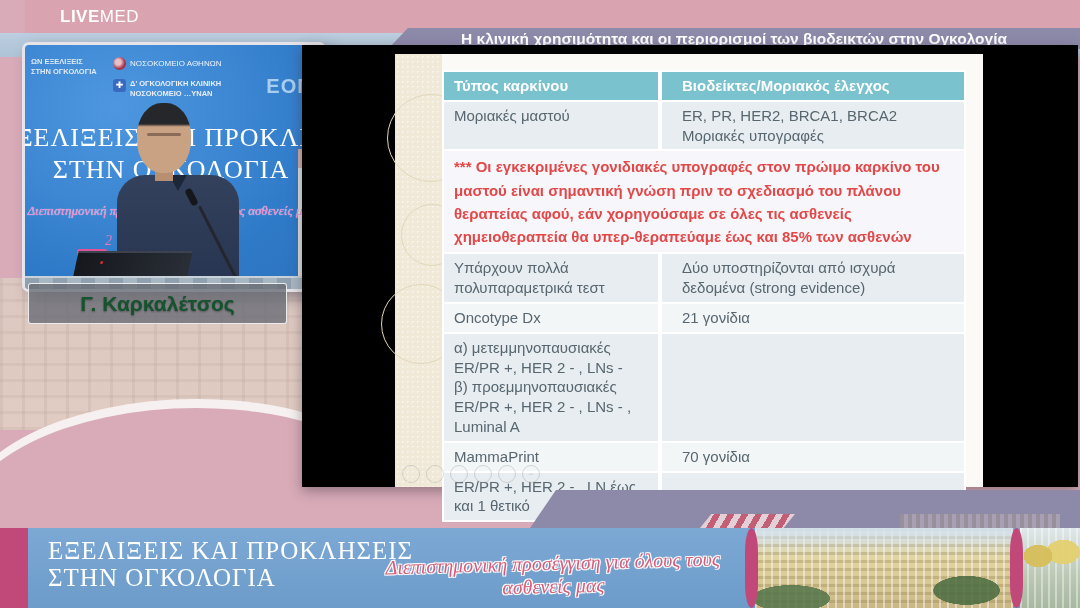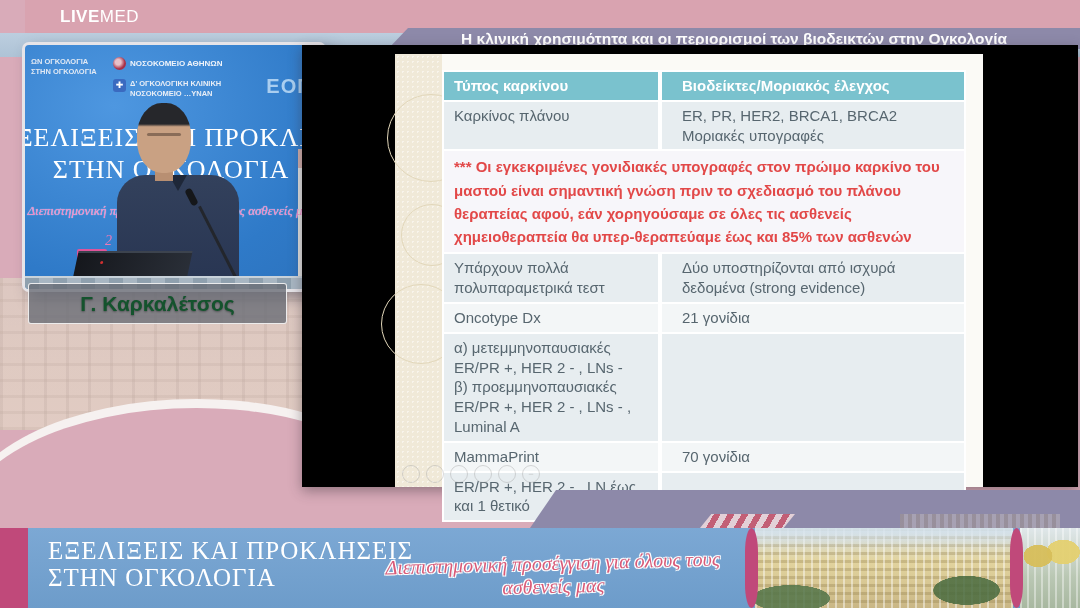--- a/index.html
+++ b/index.html
@@ -30,21 +30,21 @@
 
   
   .video-card{position:absolute;left:22px;top:42px;width:298px;height:244px;
     border:3px solid #e6e4e8;border-radius:7px;box-shadow:7px 6px 14px rgba(70,70,85,.5);
     overflow:hidden;background:radial-gradient(130% 130% at 30% 25%,#4e97e0 0%,#2f7ac8 55%,#2a6cb4 100%);}
   .v-org-left{position:absolute;left:6px;top:12px;color:#e9eef6;font-size:7.5px;
     font-weight:bold;line-height:1.35;opacity:.95;}
   .v-org1{position:absolute;left:88px;top:12px;display:flex;align-items:center;gap:4px;}
   .emblem-red{width:13px;height:13px;border-radius:50%;
     background:radial-gradient(circle at 40% 40%,#e8c0c8 0 25%,#a83048 60%);}
-  .v-org1 span{color:#f0f4fa;font-size:8px;font-weight:bold;}
+  .v-org1 span{color:#f0f4fa;font-size:8px;font-weight:normal;}
   .v-org2{position:absolute;left:88px;top:34px;display:flex;align-items:flex-start;gap:4px;}
   .emblem-cross{width:13px;height:13px;border-radius:3px;background:#3a6ac0;color:#fff;
     font-size:9px;line-height:13px;text-align:center;}
   .v-org2 .t{color:#e9eef6;font-size:7.5px;font-weight:bold;line-height:1.35;}
   .v-eope{position:absolute;right:-4px;top:30px;color:rgba(190,220,246,.85);
     font-size:20px;font-weight:bold;letter-spacing:1px;}
   .v-title1{position:absolute;left:-26px;width:344px;top:78px;text-align:center;white-space:nowrap;
     color:#fff;font-family:"Liberation Serif",serif;font-size:26px;letter-spacing:1px;}
   .v-title2{position:absolute;left:0;width:292px;top:110px;text-align:center;white-space:nowrap;
     color:#fff;font-family:"Liberation Serif",serif;font-size:26px;letter-spacing:1px;}
@@ -166,21 +166,21 @@
 
   <div class="bg-left-photo"></div>
   <div class="bg-curve"></div>
 
   <div class="title-banner">
     <span>Η κλινική χρησιμότητα και οι περιορισμοί των βιοδεικτών στην Ογκολογία</span>
   </div>
 
   <div class="video-card">
     <div class="v-org-left">
-      <div>ΩΝ ΟΓΚΟΛΟΓΙΑ</div>
+      <div>ΩΝ ΕΞΕΛΙΞΕΙΣ</div>
       <div>ΣΤΗΝ ΟΓΚΟΛΟΓΙΑ</div>
     </div>
     <div class="v-org1">
       <div class="emblem-red"></div>
       <span>ΝΟΣΟΚΟΜΕΙΟ ΑΘΗΝΩΝ</span>
     </div>
     <div class="v-org2">
       <div class="emblem-cross">✚</div>
       <div class="t">
         <div>Δ' ΟΓΚΟΛΟΓΙΚΗ ΚΛΙΝΙΚΗ</div>
@@ -214,21 +214,21 @@
         <div class="deco-circle dc1"></div>
         <div class="deco-circle dc2"></div>
         <div class="deco-circle dc3"></div>
       </div>
       <div class="tbl">
         <div class="trow thead">
           <div class="cell c1">Τύπος καρκίνου</div>
           <div class="cell c2">Βιοδείκτες/Μοριακός έλεγχος</div>
         </div>
         <div class="trow rowdark r0">
-          <div class="cell c1">Καρκίνος πλάνου</div>
+          <div class="cell c1">Μοριακές μαστού</div>
           <div class="cell c2">
             <div>ER, PR, HER2, BRCA1, BRCA2</div>
             <div>Μοριακές υπογραφές</div>
           </div>
         </div>
         <div class="trow note-row">
           <div class="cell">
             <span class="note-text">*** Οι εγκεκριμένες γονιδιακές υπογραφές στον πρώιμο καρκίνο του μαστού είναι σημαντική γνώση πριν το σχεδιασμό του πλάνου θεραπείας αφού, εάν χορηγούσαμε σε όλες τις ασθενείς χημειοθεραπεία θα υπερ-θεραπεύαμε έως και 85% των ασθενών</span>
           </div>
         </div>

